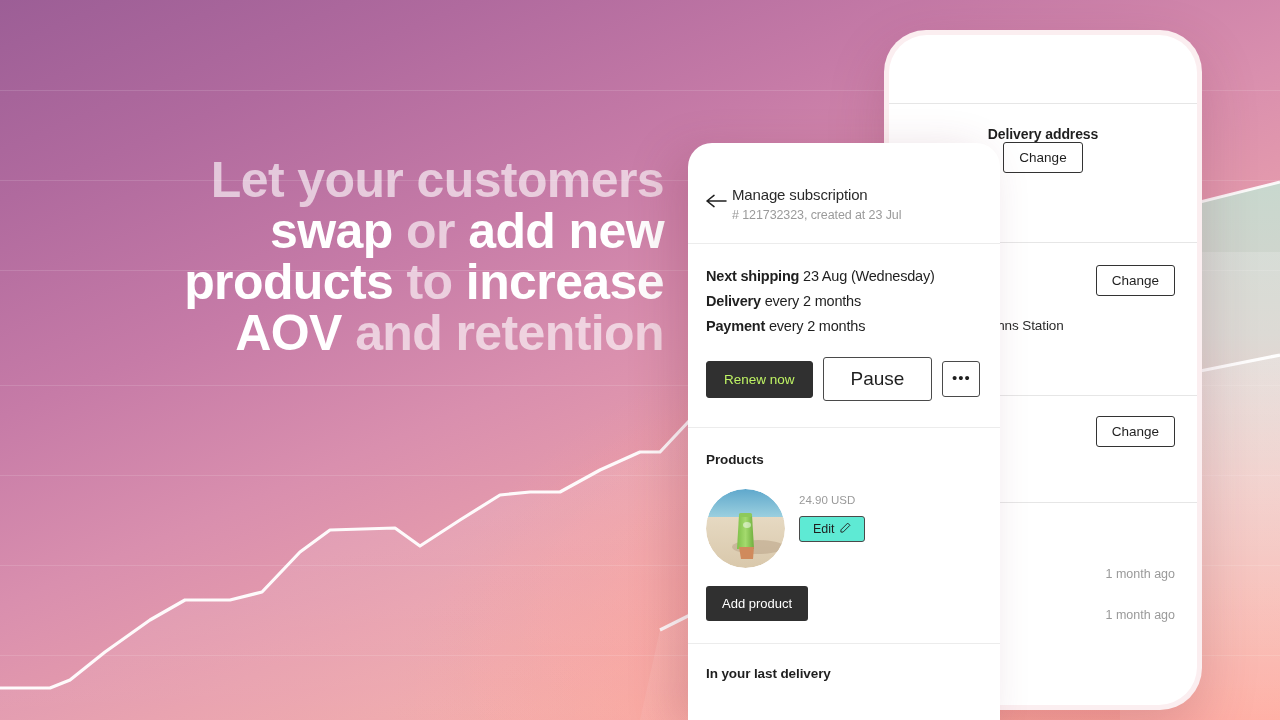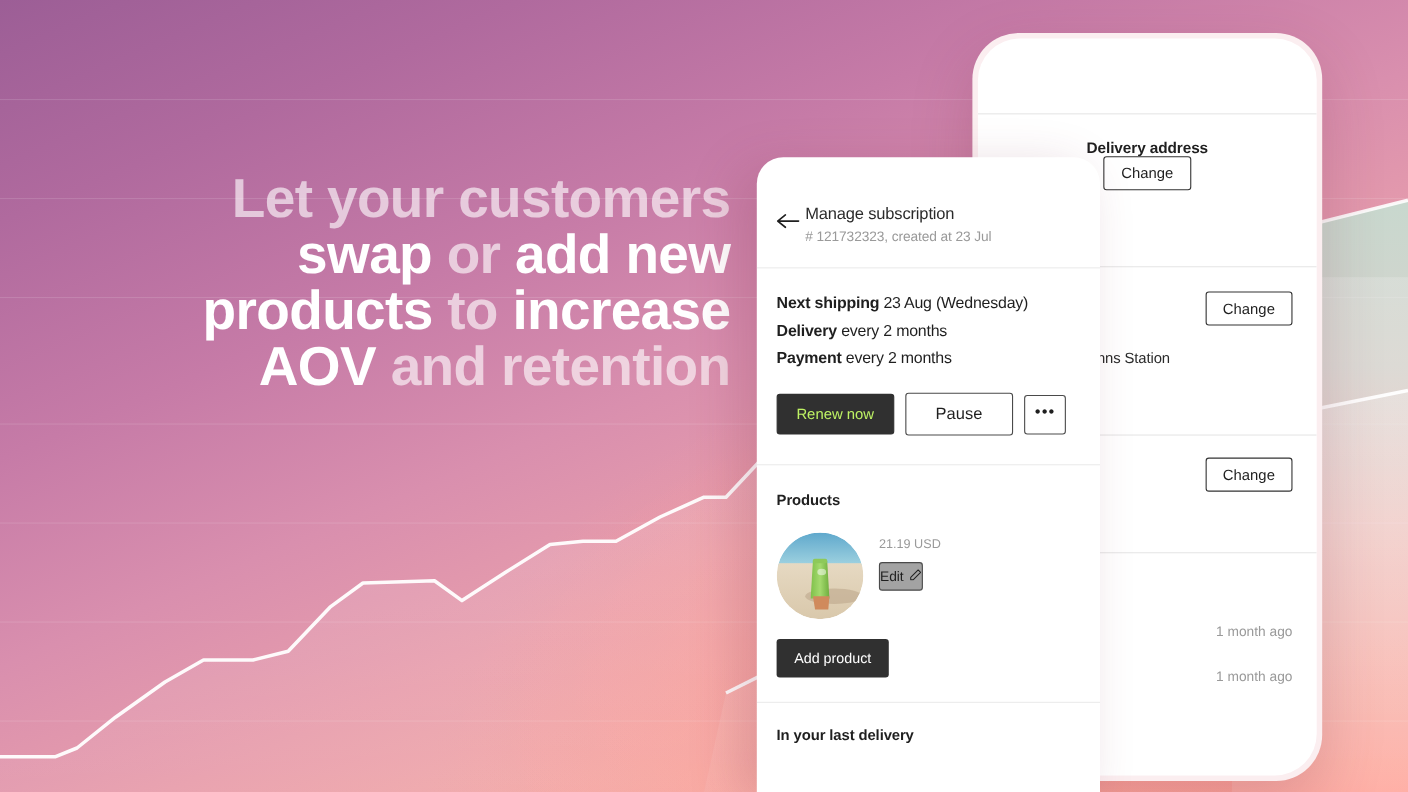--- a/index.html
+++ b/index.html
@@ -206,21 +206,21 @@
     font-size: 13.5px;
     border-radius: 3px;
     padding: 10px 17px;
     font-family: "Liberation Sans", sans-serif;
     cursor: pointer;
   }
   .btn-ghost {
     background: #ffffff;
     color: #1f1f1f;
     border: 1px solid #4a4a4a;
-    font-size: 15px;
+    font-size: 19px;
     border-radius: 3px;
     padding: 10px 27px;
     font-family: "Liberation Sans", sans-serif;
     cursor: pointer;
   }
   .btn-more {
     background: #ffffff;
     color: #1f1f1f;
     border: 1px solid #4a4a4a;
     border-radius: 3px;
@@ -265,25 +265,25 @@
     font-size: 11.5px;
     color: #9a9a9a;
     margin-top: 5px;
   }
   .btn-edit {
     margin-top: 10px;
     display: inline-flex;
     align-items: flex-start;
     gap: 5px;
     border: 1px solid #4a4a4a;
-    background: #a3a3a3;
+    background: #5eead4;
     color: #1f1f1f;
     font-size: 12.5px;
     border-radius: 3px;
-    padding: 5px 0;
+    padding: 5px 13px;
     font-family: "Liberation Sans", sans-serif;
     cursor: pointer;
   }
 
   .add-wrap { padding: 18px 18px 0 18px; }
   .btn-add {
     background: #303030;
     color: #ffffff;
     border: none;
     font-size: 13px;
@@ -506,21 +506,21 @@
             <rect x="0" y="28" width="79" height="51" fill="url(#sandG)"></rect>
             <ellipse cx="52" cy="58" rx="26" ry="7" fill="#b9a488" opacity="0.55"></ellipse>
             <path d="M33,26 L46,26 L48,60 L31,60 Z" fill="url(#tubeG)"></path>
             <rect x="33" y="24" width="13" height="4" rx="1.6" fill="#8ec95a"></rect>
             <path d="M33,58 L48,58 L47,70 L35,70 Z" fill="#d08a5c"></path>
             <ellipse cx="41" cy="36" rx="4" ry="3" fill="#ffffff" opacity="0.5"></ellipse>
           </g>
         </svg>
       </div>
       <div>
-        <div class="product-price">21.19 USD</div>
+        <div class="product-price">24.90 USD</div>
         <button class="btn-edit">
           <span>Edit</span>
           <span>
             <svg width="11" height="11" viewBox="0 0 12 12">
               <path d="M1,11 L1,8.6 L8.4,1.2 L10.8,3.6 L3.4,11 Z" fill="none" stroke="#1f1f1f" stroke-width="1" stroke-linejoin="round"></path>
             </svg>
           </span>
         </button>
       </div>
     </div>

